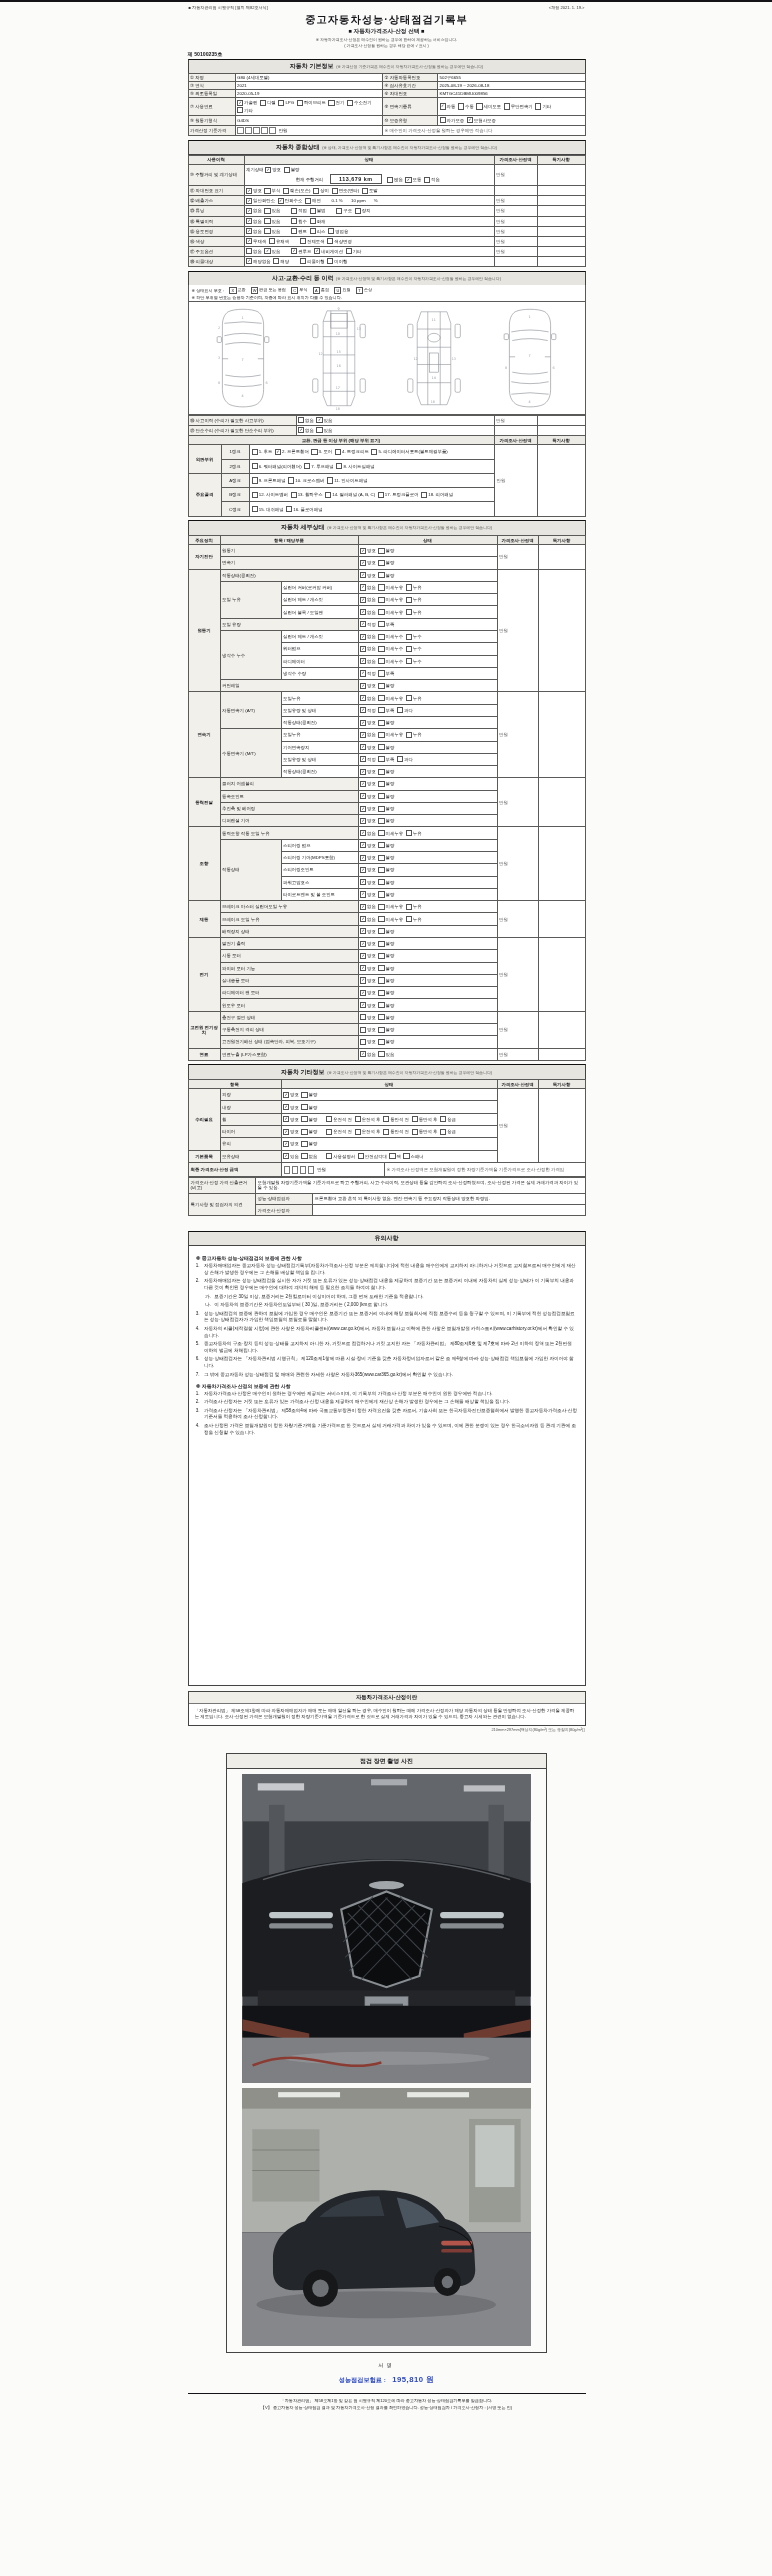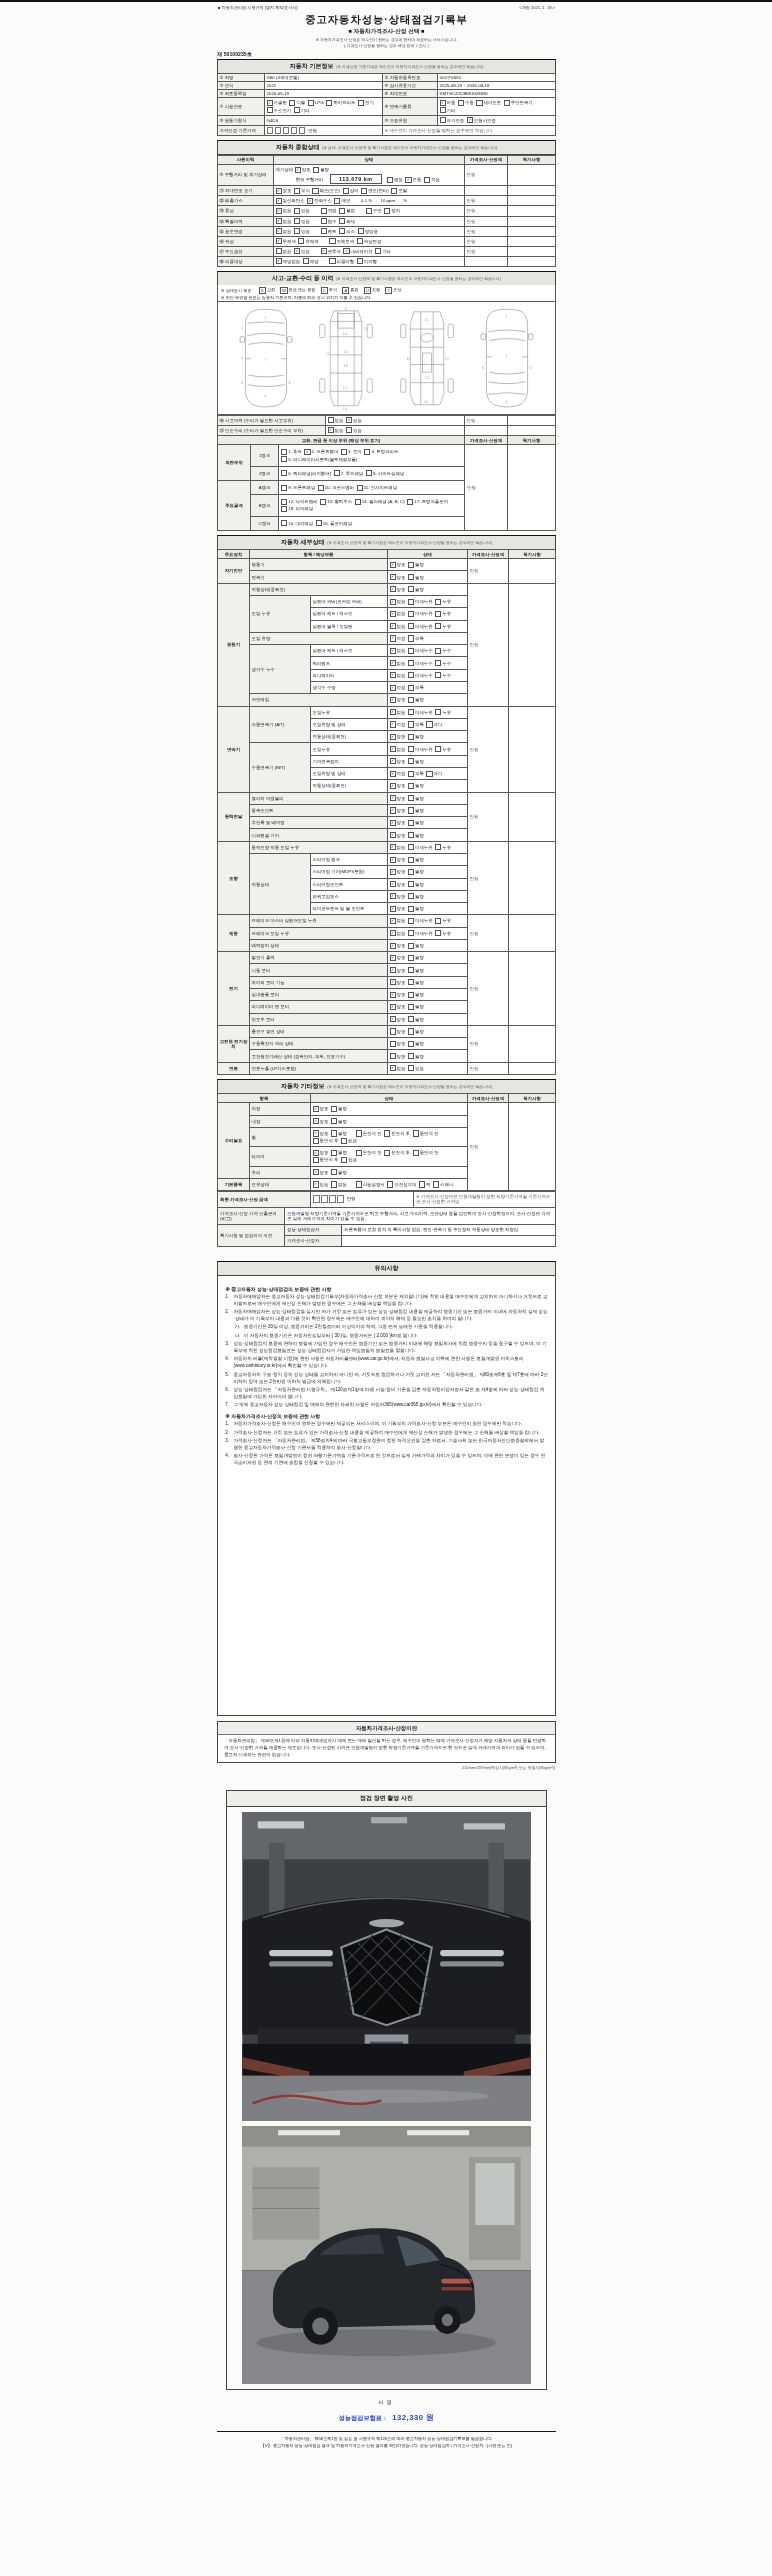--- a/index.html
+++ b/index.html
@@ -1,19 +1,19 @@
 <!DOCTYPE html>
 <html style="font-size:8.2px"><head>
 <meta charset="utf-8">
 <style>
   html,body{margin:0;padding:0}
   body{background:#d8d8d4;font-family:"Liberation Sans","DejaVu Sans",sans-serif}
   .page{width:773px;height:2576px;margin:0 auto;background:#fbfbfa;overflow:hidden;position:relative}
   .topline{height:1.5px;background:#141418;width:100%}
-  .doc{width:339px;margin:3.1px auto 0;color:#17171b}
+  .doc{width:398px;margin:3.1px auto 0;color:#17171b}
   .topnote{display:flex;justify-content:space-between;font-size:4.1px;color:#333;padding:0.5px 1px 1.5px}
   .titlewrap{text-align:center;margin:1px 0 1.5px}
   .title{font-size:10.3px;font-weight:bold;letter-spacing:1px}
   .subtitle{font-size:5.7px;font-weight:bold;margin-top:1.5px}
   .subnote{font-size:3.9px;color:#444;margin-top:1px}
   .docno{font-size:5.2px;font-weight:bold;margin:2.6px 0 1px}
   .sechd{border:0.5px solid #444;border-top:1px solid #111;background:#e7e5df;text-align:center;font-weight:bold;font-size:6px;padding:2.1px 1px}
   .sechd .note{font-weight:normal;font-size:3.9px;color:#555;margin-left:2.6px}
   table.tbl{width:100%;border-collapse:collapse;table-layout:fixed;background:#fff}
   .tbl th,.tbl td{border:0.5px solid #5a5a58;font-size:4.4px;padding:1px 1.5px;vertical-align:middle;word-break:break-all;text-align:left}
@@ -1437,21 +1437,21 @@
         <ellipse cx="152" cy="388" rx="34" ry="36" fill="#17181a"></ellipse>
         <ellipse cx="152" cy="388" rx="16" ry="17" fill="#6e7276"></ellipse>
         <ellipse cx="398" cy="376" rx="26" ry="27" fill="#17181a"></ellipse>
         <ellipse cx="398" cy="376" rx="11" ry="12" fill="#6e7276"></ellipse>
       </svg>
     </div>
 
     <div class="signrow">서명</div>
     <div class="feerow">
       <span class="fee-label" style="color: rgb(40, 70, 192);">성능점검보험료 :</span>
-      <span class="fee-amount" style="color: rgb(40, 70, 192);">132,330 원</span>
+      <span class="fee-amount" style="color: rgb(40, 70, 192);">195,810 원</span>
     </div>
 
     <div class="footrule"></div>
     <div class="footer">
       <div>「자동차관리법」 제58조제1항 및 같은 법 시행규칙 제120조에 따라 중고자동차 성능·상태점검기록부를 발급합니다.</div>
       <div>【V】 중고자동차 성능·상태점검 결과 및 자동차가격조사·산정 결과를 확인하였습니다.   성능·상태점검자 / 가격조사·산정자 : (서명 또는 인)</div>
     </div>
 
   </div>
 </div>

